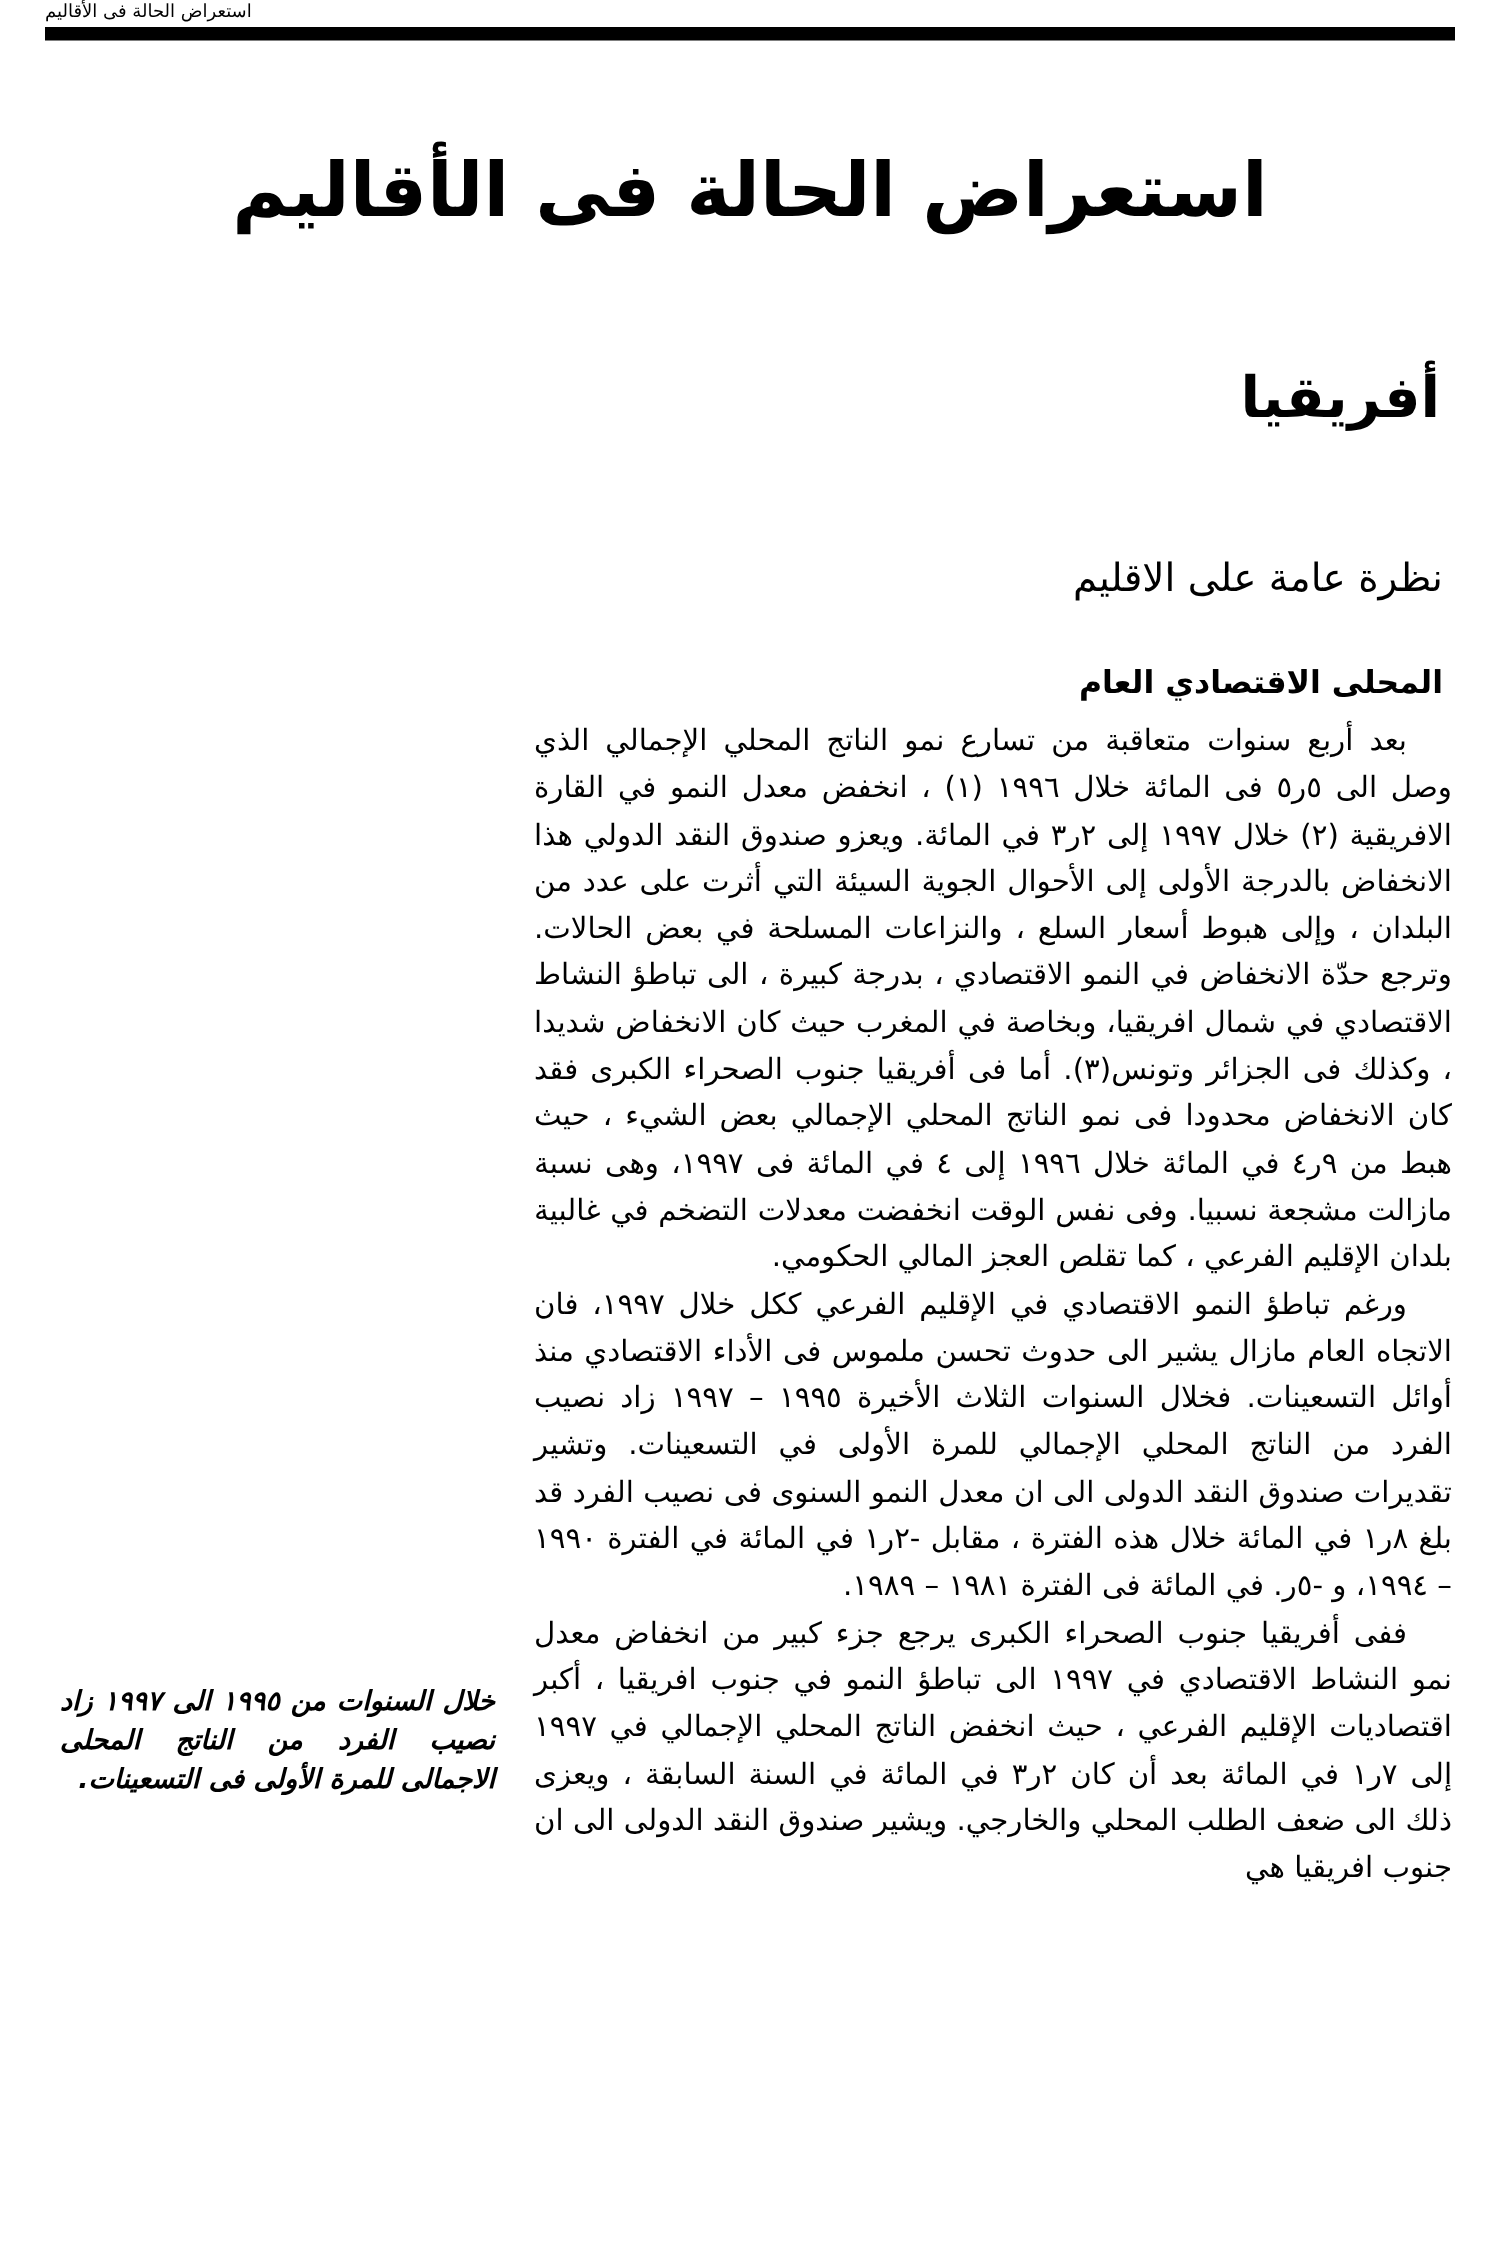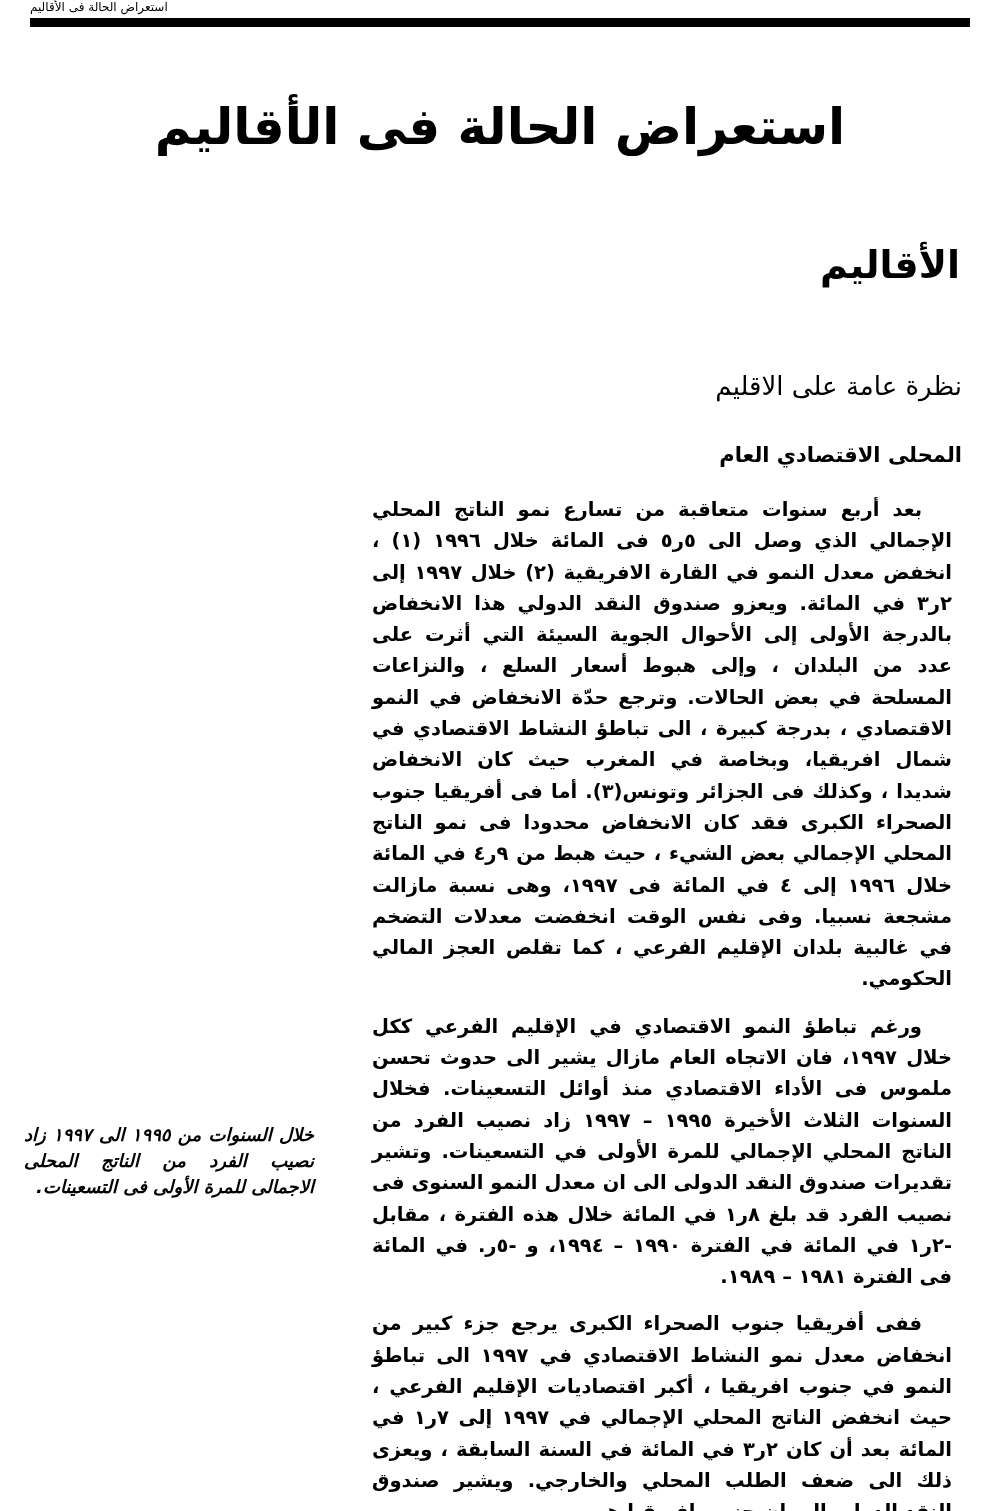--- a/index.html
+++ b/index.html
@@ -78,28 +78,27 @@
       position: absolute;
       top: 478px;
       right: 32px;
       width: 612px;
       font-size: 19.5px;
       line-height: 31.3px;
       text-align: justify;
       text-align-last: right;
     }
     .main-text p {
-      margin: 16px;
+      margin: 0;
       text-indent: 30px;
-      font-weight: bold;
     }
     .sidebar-note {
       position: absolute;
       top: 1122px;
-      left: 24px;
+      left: 40px;
       width: 290px;
       font-size: 18px;
       font-weight: bold;
       font-style: italic;
       line-height: 26px;
       text-align: justify;
       text-align-last: right;
     }
     .page-number {
       position: absolute;
@@ -114,21 +113,21 @@
 </head>
 <body>
 
 <div class="running-head">
   <span>استعراض الحالة فى الأقاليم</span>
 </div>
 <div class="head-rule"></div>
 
 <h1 class="chapter-title" style="margin:0;">استعراض الحالة فى الأقاليم</h1>
 
-<h2 class="region-title" style="margin:0;">الأقاليم</h2>
+<h2 class="region-title" style="margin:0;">أفريقيا</h2>
 
 <h3 class="section-title" style="margin:0;">نظرة عامة على الاقليم</h3>
 
 <h4 class="subsection-title" style="margin:0;">المحلى الاقتصادي العام</h4>
 
 <div class="main-text">
   <p>بعد أربع سنوات متعاقبة من تسارع نمو الناتج المحلي الإجمالي الذي وصل الى ٥ر٥ فى المائة خلال ١٩٩٦ (١) ، انخفض معدل النمو في القارة الافريقية (٢) خلال ١٩٩٧ إلى ٢ر٣ في المائة. ويعزو صندوق النقد الدولي هذا الانخفاض بالدرجة الأولى إلى الأحوال الجوية السيئة التي أثرت على عدد من البلدان ، وإلى هبوط أسعار السلع ، والنزاعات المسلحة في بعض الحالات. وترجع حدّة الانخفاض في النمو الاقتصادي ، بدرجة كبيرة ، الى تباطؤ النشاط الاقتصادي في شمال افريقيا، وبخاصة في المغرب حيث كان الانخفاض شديدا ، وكذلك فى الجزائر وتونس(٣). أما فى أفريقيا جنوب الصحراء الكبرى فقد كان الانخفاض محدودا فى نمو الناتج المحلي الإجمالي بعض الشيء ، حيث هبط من ٩ر٤ في المائة خلال ١٩٩٦ إلى ٤ في المائة فى ١٩٩٧، وهى نسبة مازالت مشجعة نسبيا. وفى نفس الوقت انخفضت معدلات التضخم في غالبية بلدان الإقليم الفرعي ، كما تقلص العجز المالي الحكومي.</p>
   <p>ورغم تباطؤ النمو الاقتصادي في الإقليم الفرعي ككل خلال ١٩٩٧، فان الاتجاه العام مازال يشير الى حدوث تحسن ملموس فى الأداء الاقتصادي منذ أوائل التسعينات. فخلال السنوات الثلاث الأخيرة ١٩٩٥ – ١٩٩٧ زاد نصيب الفرد من الناتج المحلي الإجمالي للمرة الأولى في التسعينات. وتشير تقديرات صندوق النقد الدولى الى ان معدل النمو السنوى فى نصيب الفرد قد بلغ ٨ر١ في المائة خلال هذه الفترة ، مقابل -٢ر١ في المائة في الفترة ١٩٩٠ – ١٩٩٤، و -٥ر. في المائة فى الفترة ١٩٨١ – ١٩٨٩.</p>
   <p>ففى أفريقيا جنوب الصحراء الكبرى يرجع جزء كبير من انخفاض معدل نمو النشاط الاقتصادي في ١٩٩٧ الى تباطؤ النمو في جنوب افريقيا ، أكبر اقتصاديات الإقليم الفرعي ، حيث انخفض الناتج المحلي الإجمالي في ١٩٩٧ إلى ٧ر١ في المائة بعد أن كان ٢ر٣ في المائة في السنة السابقة ، ويعزى ذلك الى ضعف الطلب المحلي والخارجي. ويشير صندوق النقد الدولى الى ان جنوب افريقيا هي</p>
 </div>

